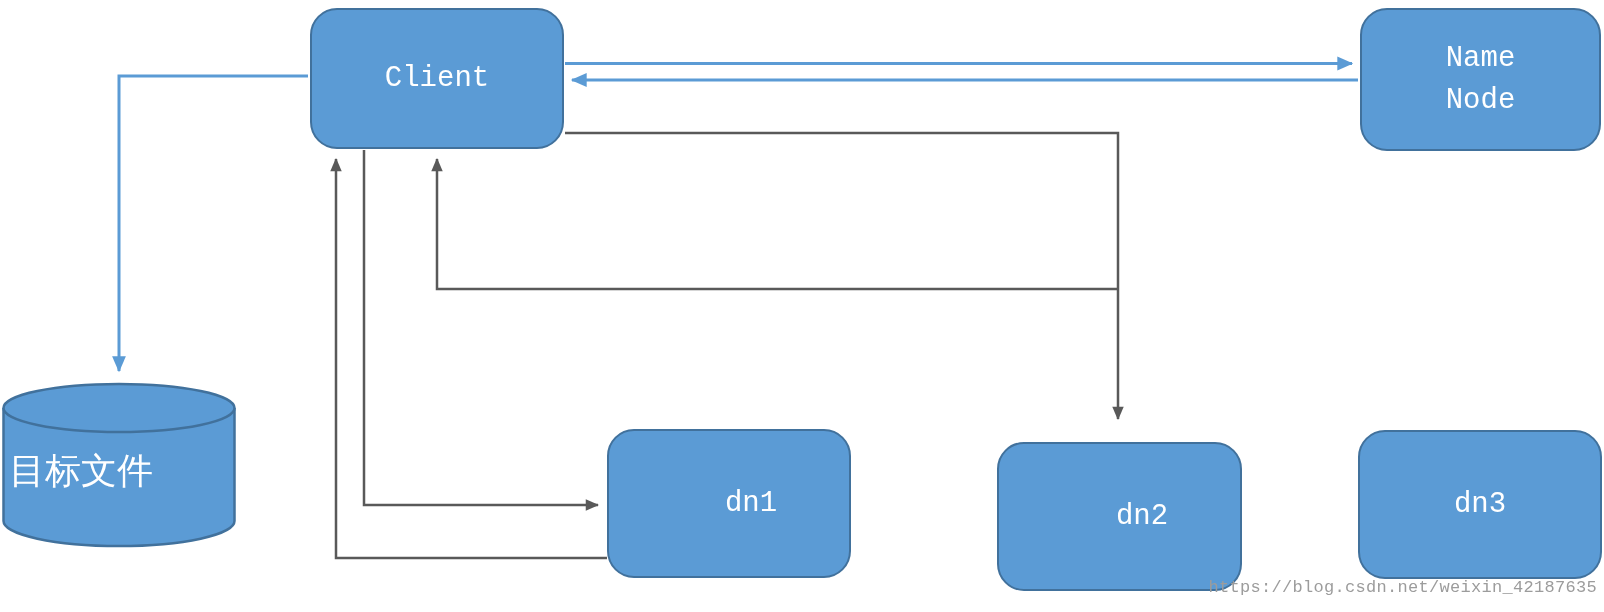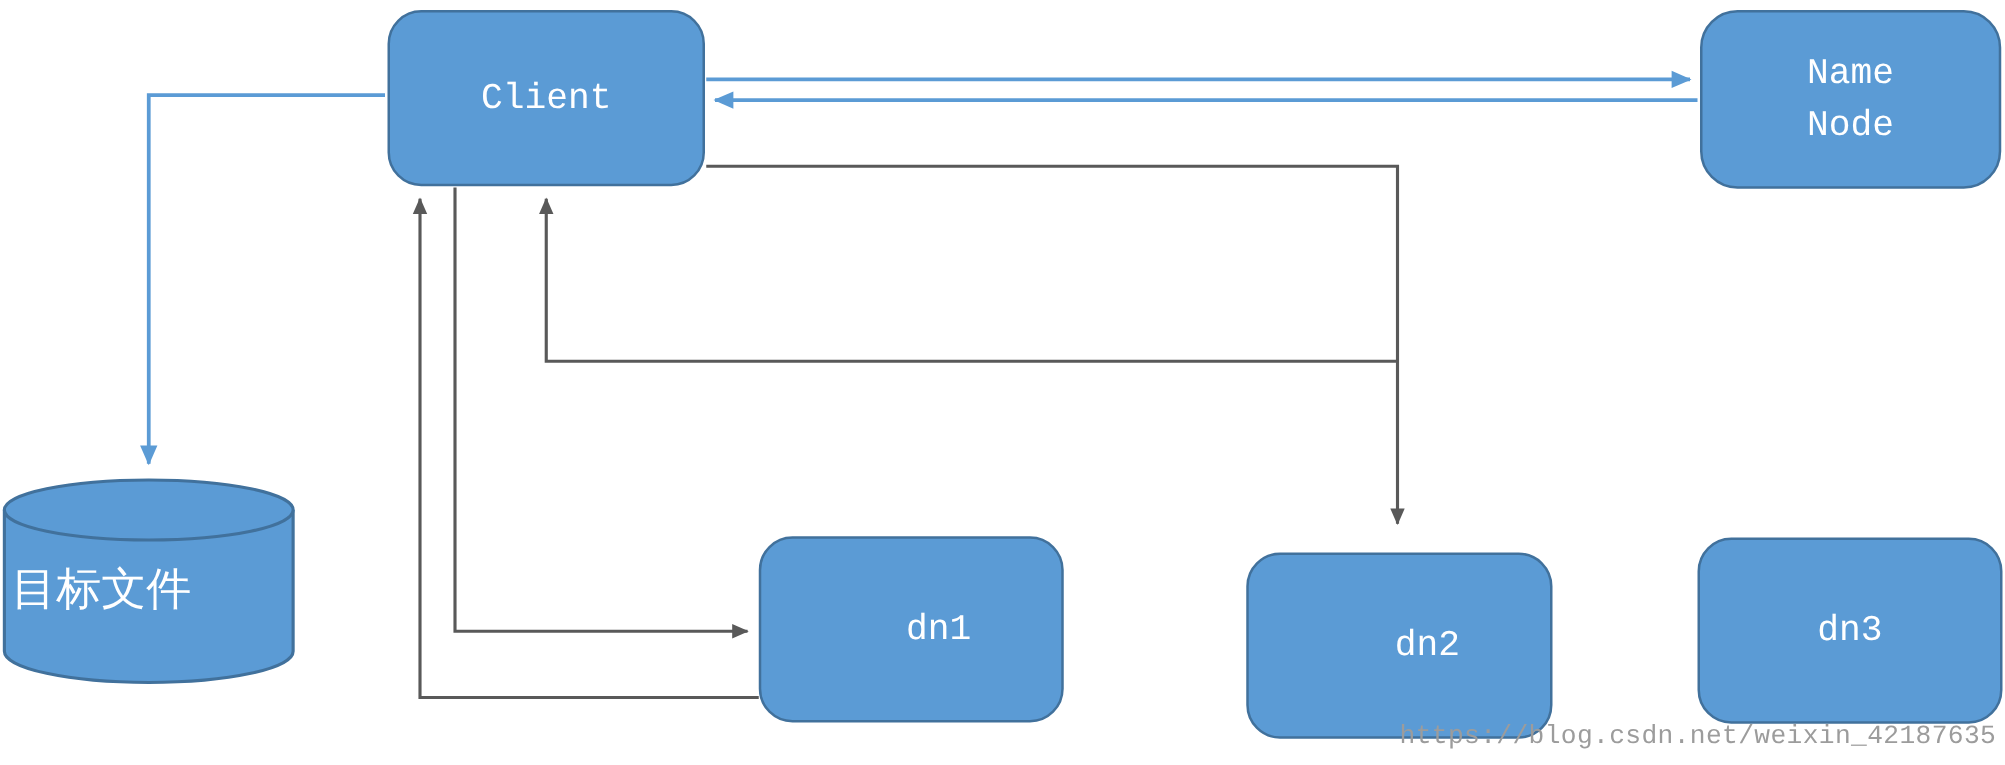--- a/index.html
+++ b/index.html
@@ -30,38 +30,38 @@
     display: flex;
     align-items: center;
     justify-content: center;
     text-align: center;
     color: var(--node-text, #ffffff);
     font-size: 29px;
     line-height: 42px;
     box-sizing: border-box;
   }
   .node-client   { left: 310px;  top: 8px;   width: 254px; height: 141px; }
-  .node-namenode { left: 1360px; top: 8px;   width: 241px; height: 143px; border-radius: 30px; }
+  .node-namenode { left: 1360px; top: 8px;   width: 241px; height: 143px; }
   .node-namenode .lbl { width: 150px; }
   .node-dn1 { left: 607px;  top: 429px; width: 244px; height: 149px; padding-left: 44px; }
   .node-dn2 { left: 997px;  top: 442px; width: 245px; height: 149px; padding-left: 45px; }
   .node-dn3 { left: 1358px; top: 430px; width: 244px; height: 149px; }
 
   .cyl-label {
     position: absolute;
     left: 9px; top: 453px;
     width: 220px; height: 42px;
     line-height: 42px;
     color: var(--node-text, #ffffff);
     font-size: 36px;
   }
   .watermark {
     position: absolute;
     right: 7px; top: 578px;
-    font-size: 21px;
+    font-size: 17px;
     color: var(--watermark-text, #9c9c9c);
     letter-spacing: 0.3px;
   }
 </style>
 </head>
 <body>
 
 <div class="canvas" style="--background: #ffffff; --node-fill: #5b9bd5; --node-border: #41719c; --node-text: #ffffff; --blue-edge: #5b9bd5; --gray-edge: #595959; --watermark-text: #9c9c9c;">
 
   <svg class="layer" viewBox="0 0 1604 612">

